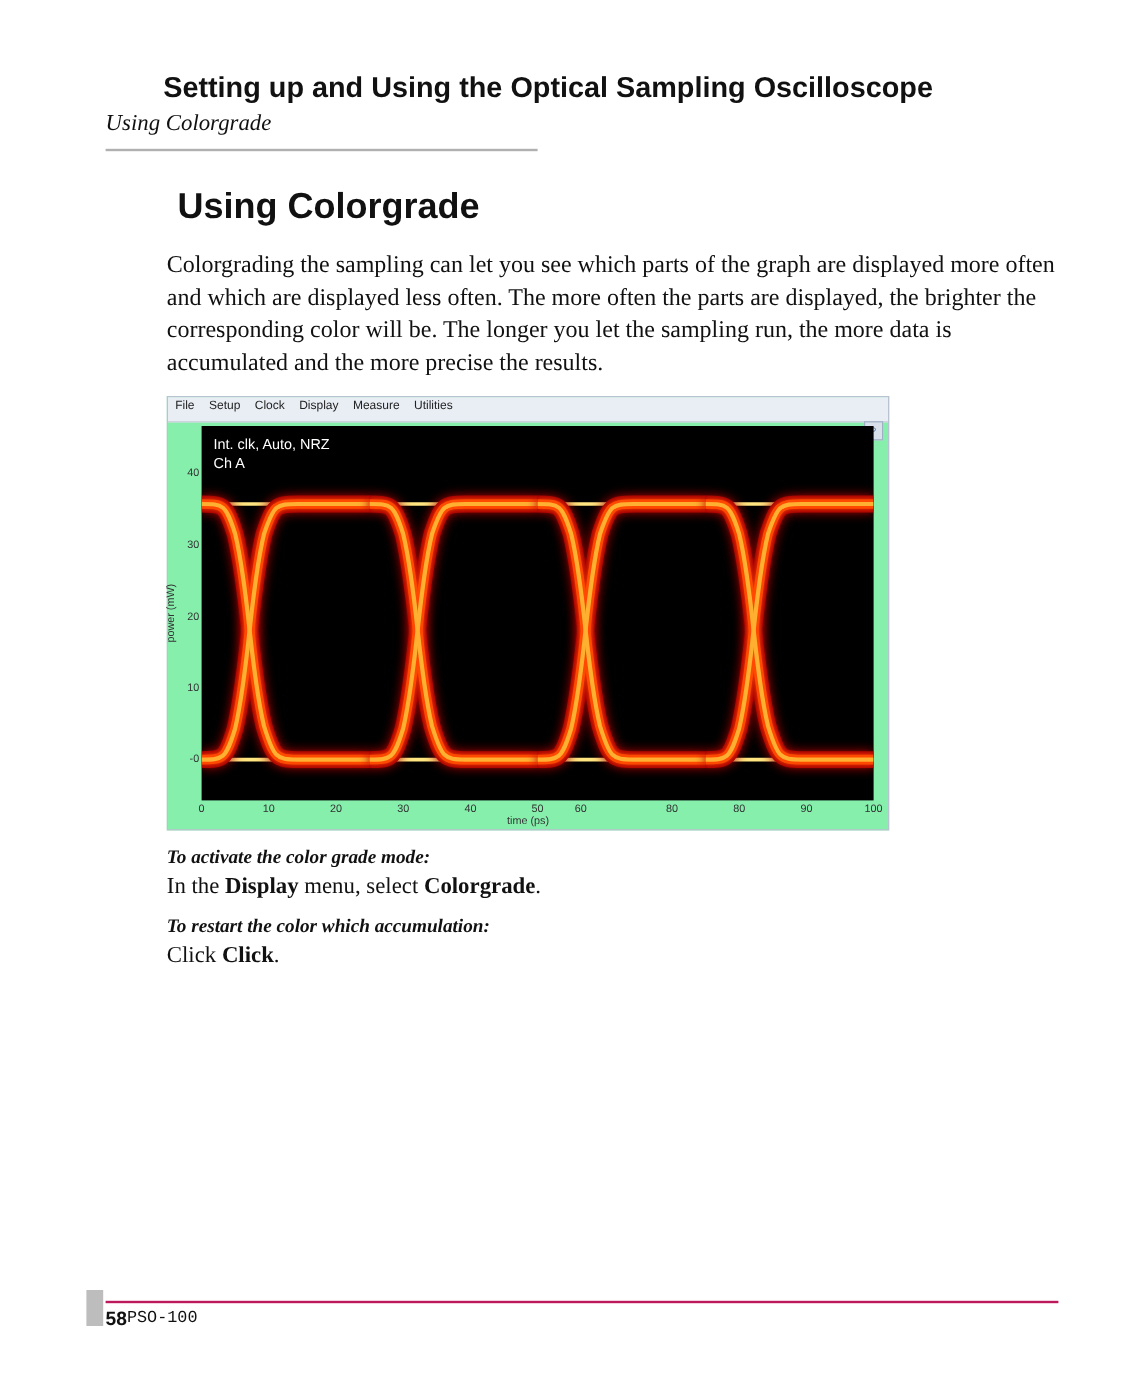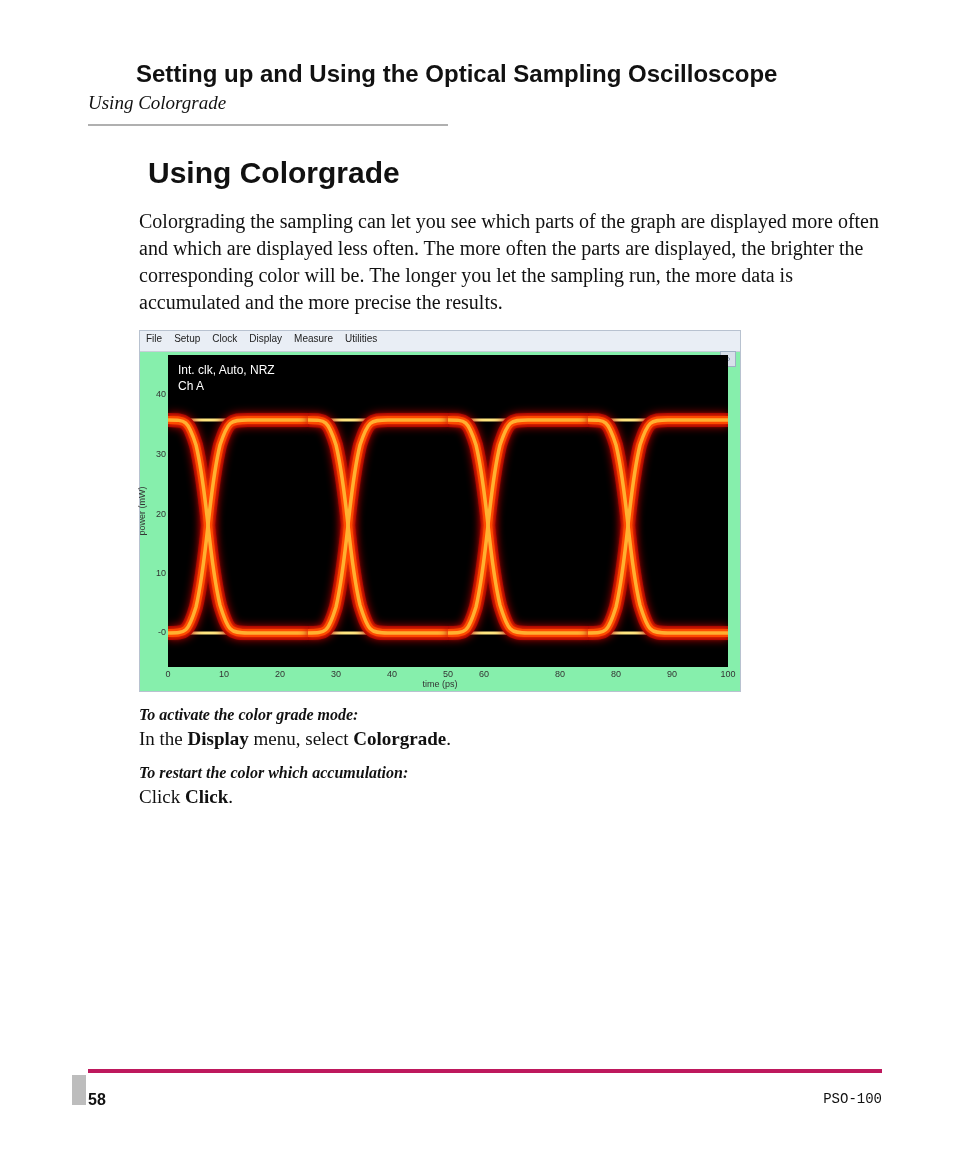--- a/index.html
+++ b/index.html
@@ -12,21 +12,21 @@
   .hdr-rule { height: 2px; background: #b0b0b0; margin-top: 10px; width: 360px; }
 
   .h1 { font-family: "Segoe UI", "Helvetica Neue", Arial, sans-serif; font-weight: 800; font-size: 30px; margin: 30px 0 18px 60px; }
 
   .body { margin-left: 51px; margin-right: 0; }
   .p { font-size: 20px; line-height: 1.35; margin: 0 0 14px 0; }
   .task { font-family: Liberation Serif, serif; font-weight: 700; font-style: italic; font-size: 16px; margin-bottom: 4px; }
   .step { font-size: 19px; margin-bottom: 14px; }
 
   
-  .footer { position: absolute; left: 88px; right: 72px; bottom: 50px; border-top: 4px solid #be185d; padding-top: 18px; display: flex; justify-content: space-between; font-size: 15px; }
+  .footer { position: absolute; left: 88px; right: 72px; bottom: 50px; border-top: 2px solid #be185d; padding-top: 5px; display: flex; justify-content: flex-start; font-size: 15px; }
   .footer .pn { font-family: "Segoe UI", Arial, sans-serif; font-weight: 800; font-size: 16px; }
   .footer .model { font-family: Liberation Mono, monospace; font-size: 14px; }
   .tab { position: absolute; left: 72px; bottom: 54px; width: 14px; height: 30px; background: #bdbdbd; }
 
   
   .fig { width: 600px; height: 360px; margin: 6px 0 14px 0; background: #86efac; border: 1px solid #b8c2d0; position: relative; font-family: Tahoma, Arial, sans-serif; font-size: 9px; color: #222; }
   .menubar { background: #e9eef5; height: 16px; padding: 2px 6px; font-size: 10px; color: #222; display: flex; gap: 12px; border-bottom: 1px solid #c8ced8; }
   .zoomicon { position: absolute; right: 4px; top: 20px; width: 14px; height: 14px; background: #d8e0ea; border: 1px solid #9fb0c4; color: #3b577a; font-size: 10px; text-align: center; line-height: 14px; }
 
   .plot-area { position: absolute; left: 28px; right: 12px; top: 24px; bottom: 24px; }

